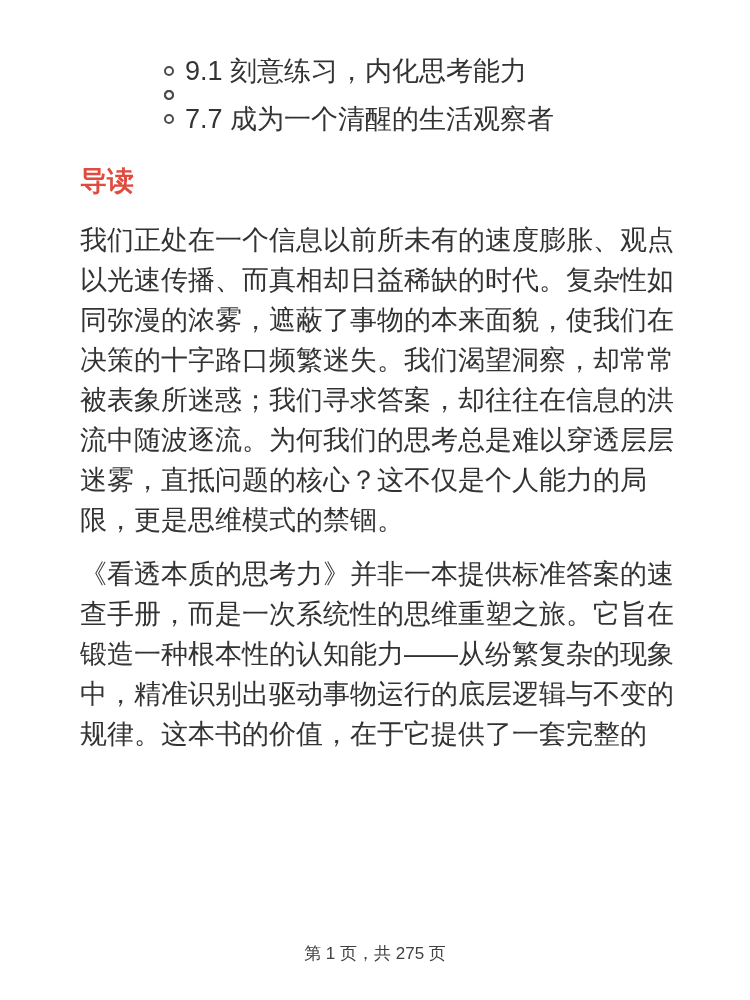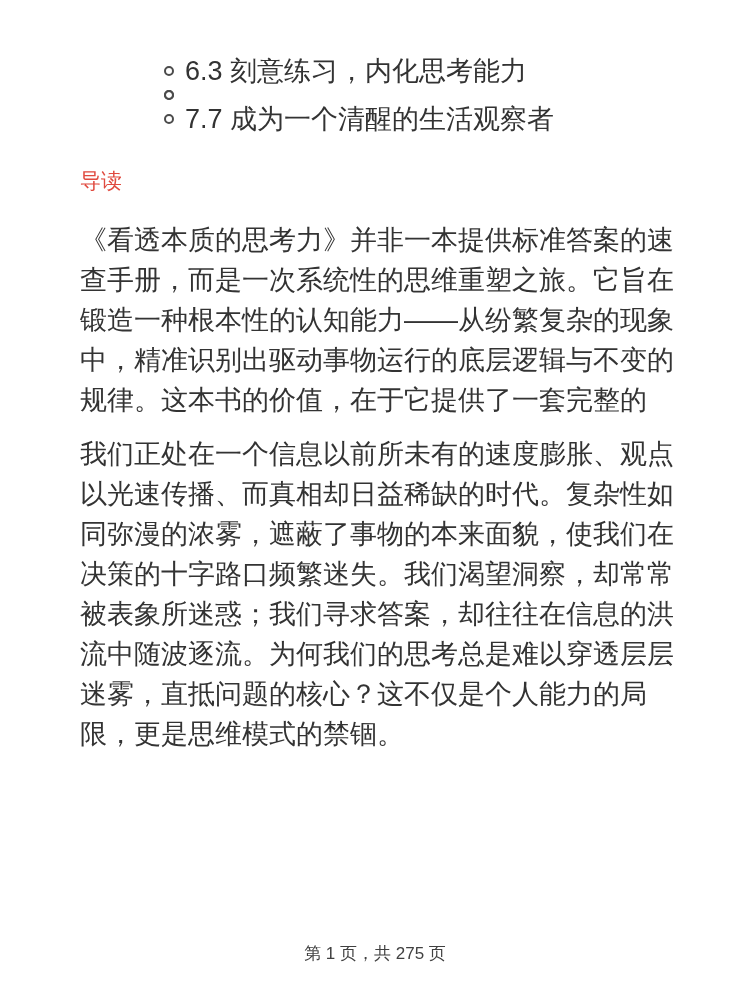--- a/index.html
+++ b/index.html
@@ -40,23 +40,23 @@
     transform: translateY(-50%);
     width: 10px;
     height: 10px;
     box-sizing: border-box;
     border: 2px solid #4b4b4b;
     border-radius: 50%;
     background: transparent;
   }
   h2.section-heading {
     margin: 20px 0 12px 0;
-    font-size: 21px;
+    font-size: 27px;
     line-height: 36px;
-    font-weight: normal;
+    font-weight: bold;
     color: #e04a3f;
   }
   p.body-paragraph {
     margin: 21px 0 0 0;
     font-size: 27px;
     line-height: 40px;
     text-align: left;
     letter-spacing: 0;
     color: #333333;
   }
@@ -75,36 +75,36 @@
 </style>
 </head>
 <body>
 
 <div class="page">
   <div class="content">
 
     <ul class="toc-list">
       <li>
         <span class="bullet"></span>
-        <span>6.3 刻意练习，内化思考能力</span>
+        <span>9.1 刻意练习，内化思考能力</span>
       </li>
       <li>
         <span class="bullet"></span>
       </li>
       <li>
         <span class="bullet"></span>
       </li>
       <li>
         <span class="bullet"></span>
         <span>7.7 成为一个清醒的生活观察者</span>
       </li>
     </ul>
 
     <h2 class="section-heading">导读</h2>
 
+    <p class="body-paragraph">我们正处在一个信息以前所未有的速度膨胀、观点以光速传播、而真相却日益稀缺的时代。复杂性如同弥漫的浓雾，遮蔽了事物的本来面貌，使我们在决策的十字路口频繁迷失。我们渴望洞察，却常常被表象所迷惑；我们寻求答案，却往往在信息的洪流中随波逐流。为何我们的思考总是难以穿透层层迷雾，直抵问题的核心？这不仅是个人能力的局限，更是思维模式的禁锢。</p>
+
     <p class="body-paragraph">《看透本质的思考力》并非一本提供标准答案的速查手册，而是一次系统性的思维重塑之旅。它旨在锻造一种根本性的认知能力——从纷繁复杂的现象中，精准识别出驱动事物运行的底层逻辑与不变的规律。这本书的价值，在于它提供了一套完整的</p>
-
-    <p class="body-paragraph">我们正处在一个信息以前所未有的速度膨胀、观点以光速传播、而真相却日益稀缺的时代。复杂性如同弥漫的浓雾，遮蔽了事物的本来面貌，使我们在决策的十字路口频繁迷失。我们渴望洞察，却常常被表象所迷惑；我们寻求答案，却往往在信息的洪流中随波逐流。为何我们的思考总是难以穿透层层迷雾，直抵问题的核心？这不仅是个人能力的局限，更是思维模式的禁锢。</p>
 
   </div>
 
   <div class="page-footer">第 1 页，共 275 页</div>
 </div>
 
 </body></html>

